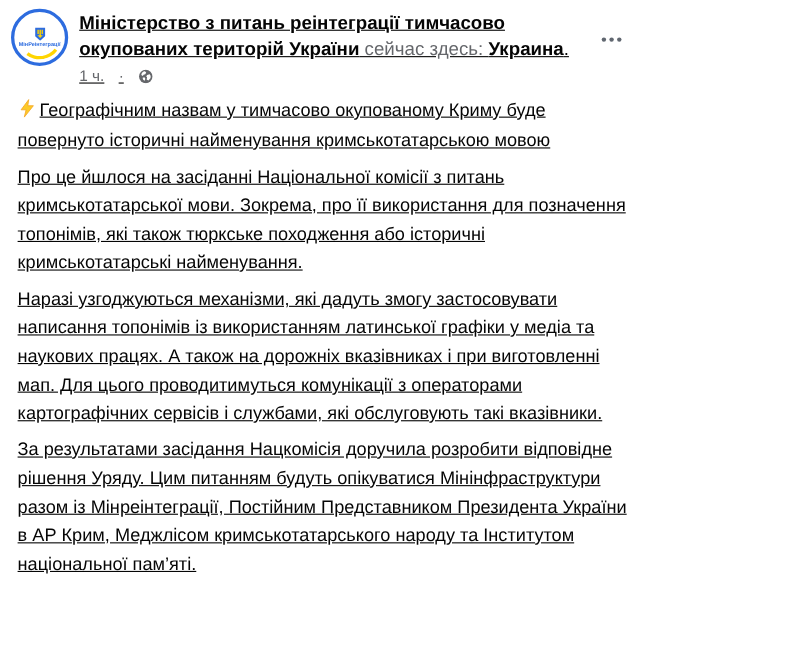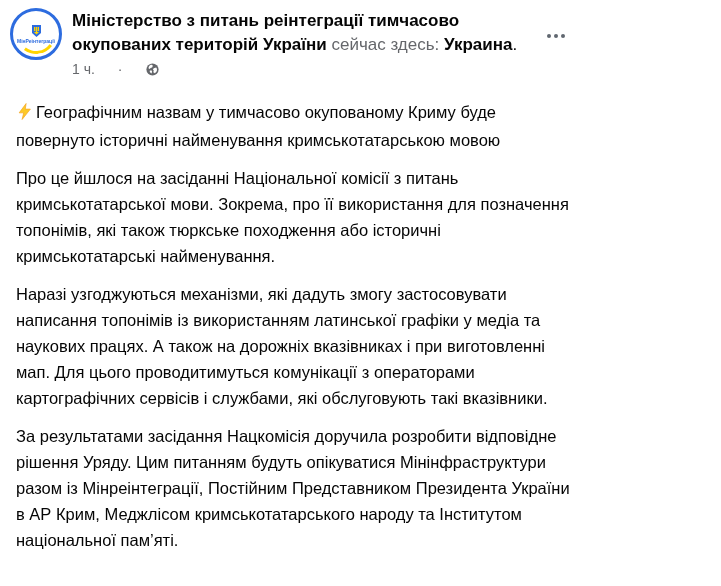--- a/index.html
+++ b/index.html
@@ -2,21 +2,21 @@
 <html><head>
 <meta charset="utf-8">
 <style>
   * { margin: 0; padding: 0; box-sizing: border-box; }
   html, body { background: #ffffff; }
   body {
     width: 721px; height: 586px; overflow: hidden;
     font-family: "Liberation Sans", "DejaVu Sans", sans-serif;
     color: #050505;
   }
-  .post { width: 590px; background: #fff; }
+  .post { width: 590px; background: #fff; text-decoration: underline; }
 
   
   .post-header {
     display: flex; align-items: flex-start;
     padding: 8px 16px 0 10px;
   }
   .avatar {
     flex: 0 0 auto;
     width: 52px; height: 52px; border-radius: 50%;
     border: 3px solid #2d6cdf;
@@ -36,39 +36,39 @@
     font-size: 5px; line-height: 6px; color: #2d6cdf; font-weight: bold;
     white-space: nowrap; margin-top: 1px;
   }
   .header-text { flex: 1 1 auto; min-width: 0; padding-left: 10px; padding-top: 1px; }
   .title-line { font-size: 17px; line-height: 24px; color: #050505; }
   .page-name { font-weight: bold; color: #050505; text-decoration: none; cursor: pointer; }
   .presence-prefix { color: #65676b; font-weight: normal; }
   .presence-location { font-weight: bold; color: #050505; cursor: pointer; }
   .presence-suffix { color: #050505; }
   .meta-line {
-    margin-top: 4px; display: flex; align-items: center; gap: 23px;
+    margin-top: 4px; display: flex; align-items: center; gap: 13px;
     font-size: 14px; color: #65676b;
   }
   .timestamp { cursor: pointer; }
   .meta-dot { color: #65676b; }
   .more-button {
     flex: 0 0 auto; width: 36px; height: 36px; border-radius: 50%;
     display: flex; align-items: center; justify-content: center; gap: 3px;
     margin-top: 10px; cursor: pointer; border: none; background: transparent;
   }
   .more-button .dot { width: 4px; height: 4px; border-radius: 50%; background: #606770; }
 
   
   .post-body {
     padding: 10px 18px 0 16px;
     font-size: 16.5px; line-height: 26px; color: #050505;
     max-width: 710px;
   }
-  .post-body p { margin: 12px 0 7px 0; }
+  .post-body p { margin: 0 0 7px 0; }
   .lightning { display: inline-block; vertical-align: -2px; margin-right: 3px; }
   .hashtag-line { margin-top: 1px; }
   .hashtag { color: #216fdb; text-decoration: none; cursor: pointer; }
 </style>
 </head>
 <body>
 
 <article class="post">
 
   <header class="post-header">

